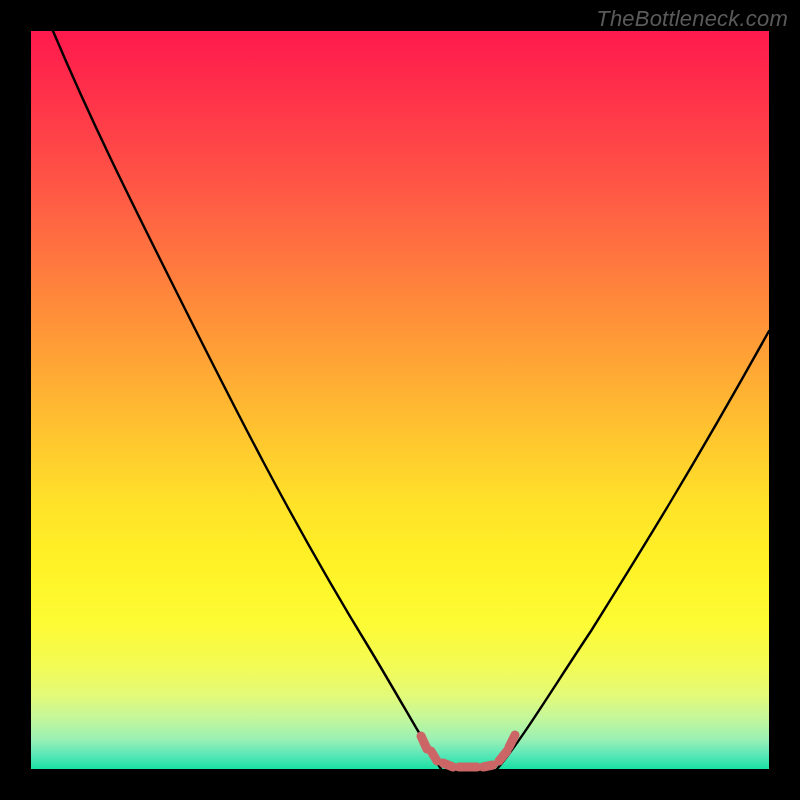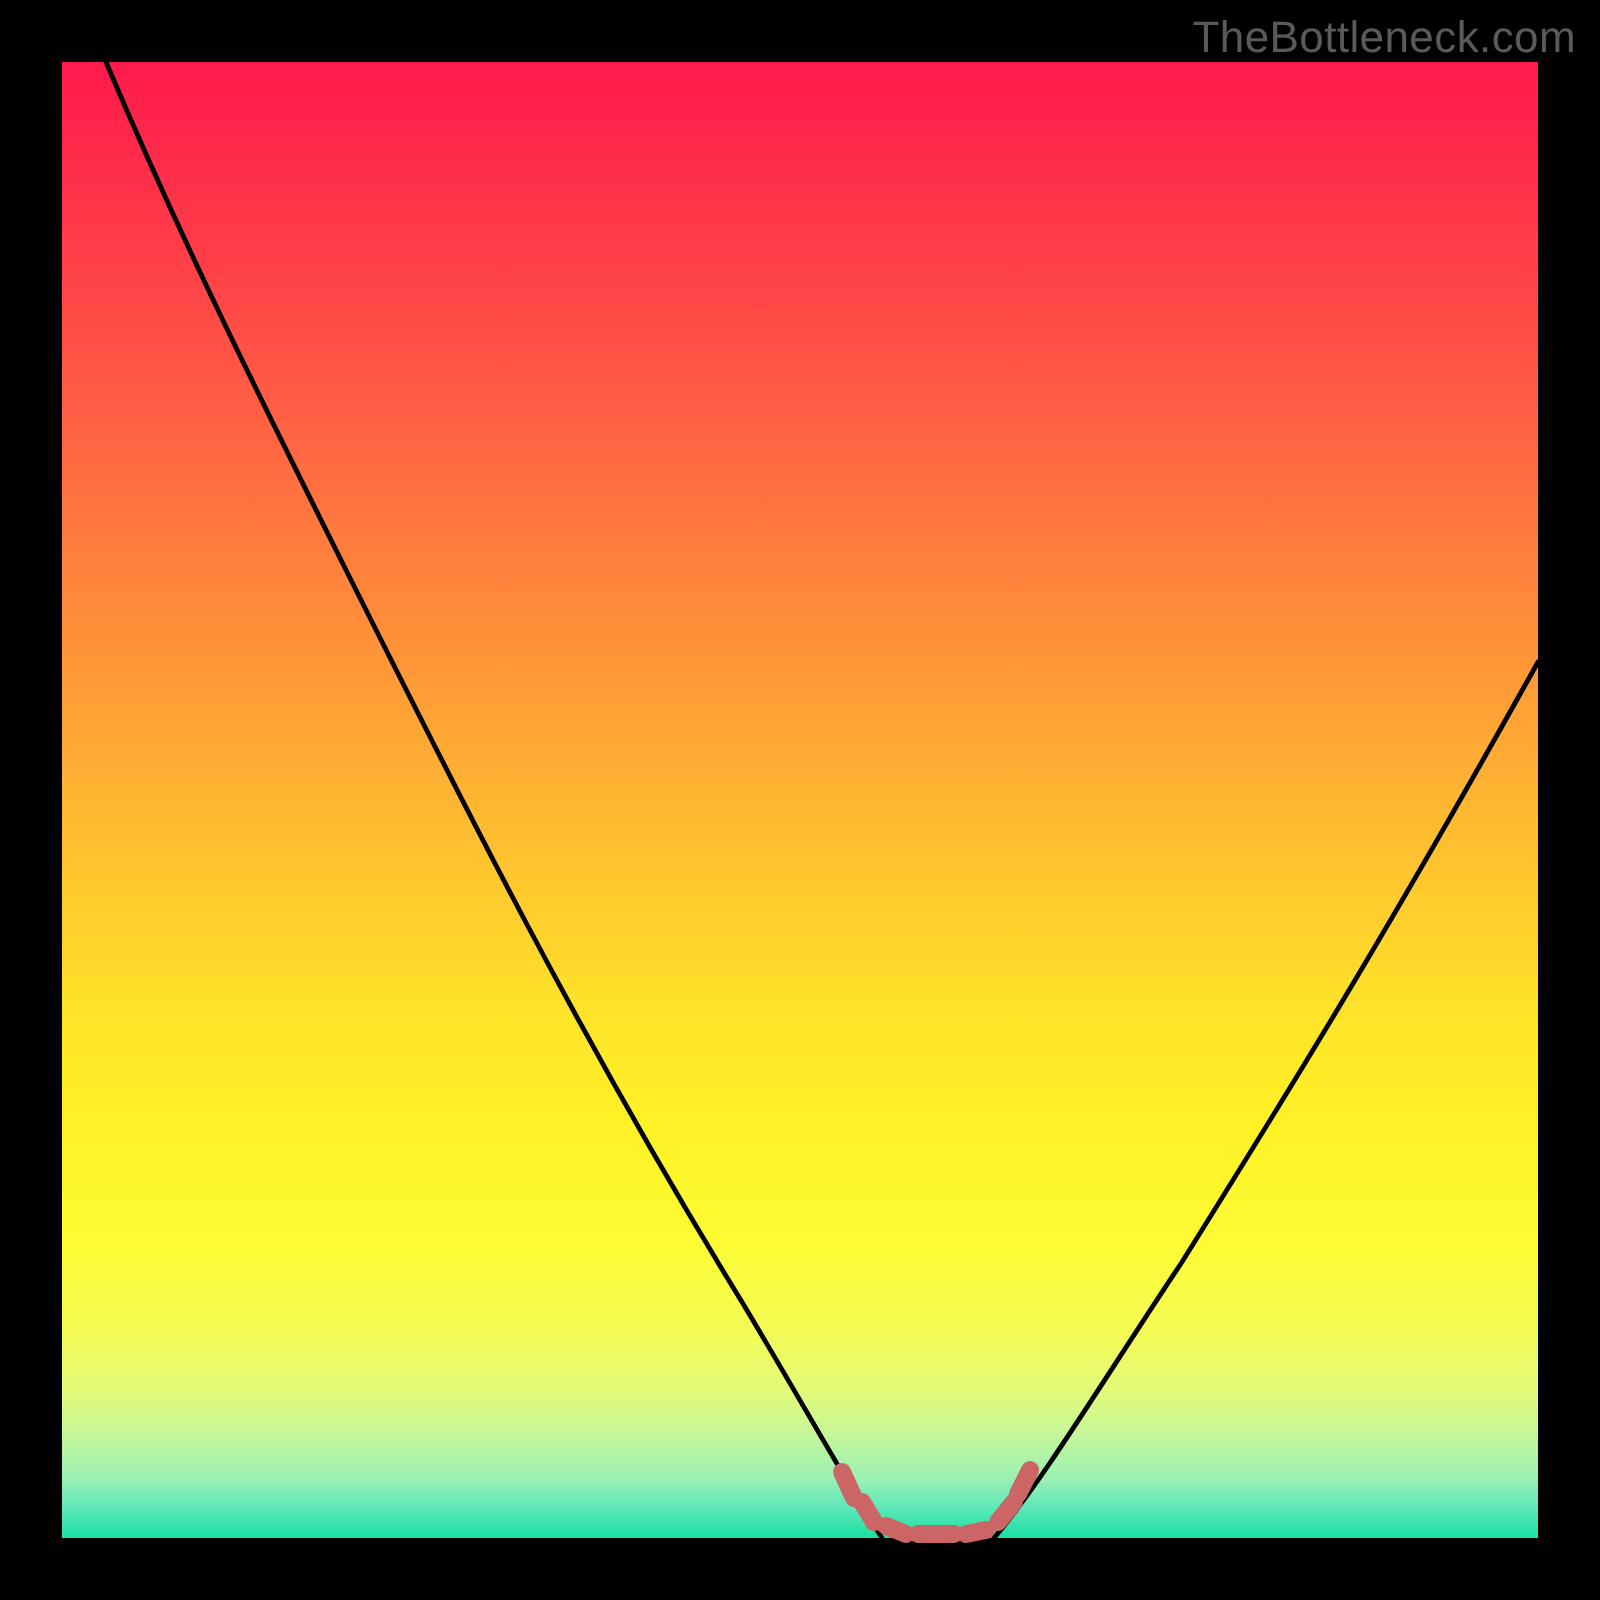--- a/index.html
+++ b/index.html
@@ -47,20 +47,21 @@
   }
   .watermark {
     position: absolute;
     top: 6px;
     right: 12px;
     color: #5a5a5a;
     font-size: 22px;
     font-weight: 500;
     letter-spacing: 0.2px;
     user-select: none;
+    font-style: italic;
   }
   svg.curves {
     position: absolute;
     left: 31px;
     top: 31px;
     width: 738px;
     height: 738px;
     overflow: visible;
   }
 </style>

